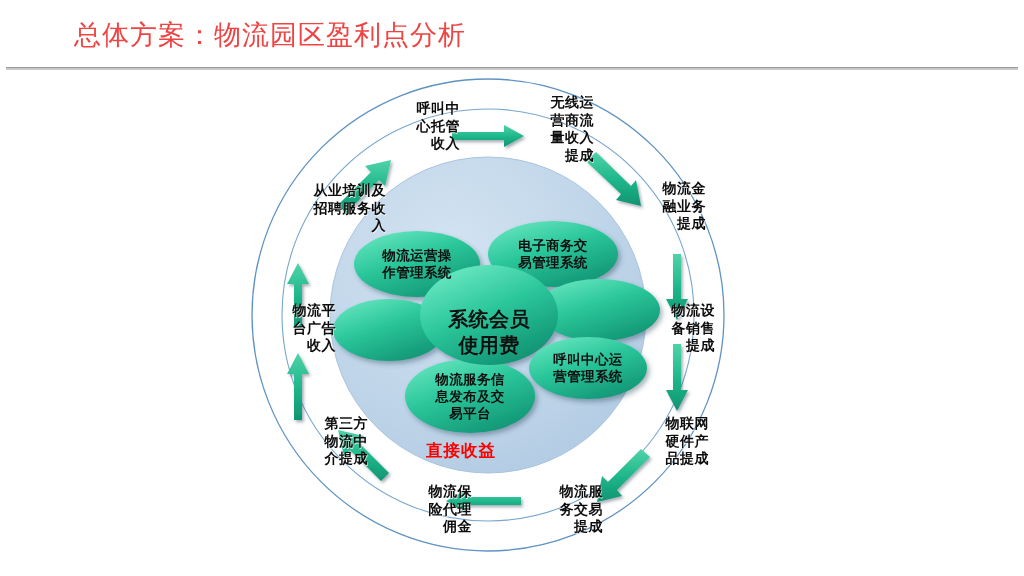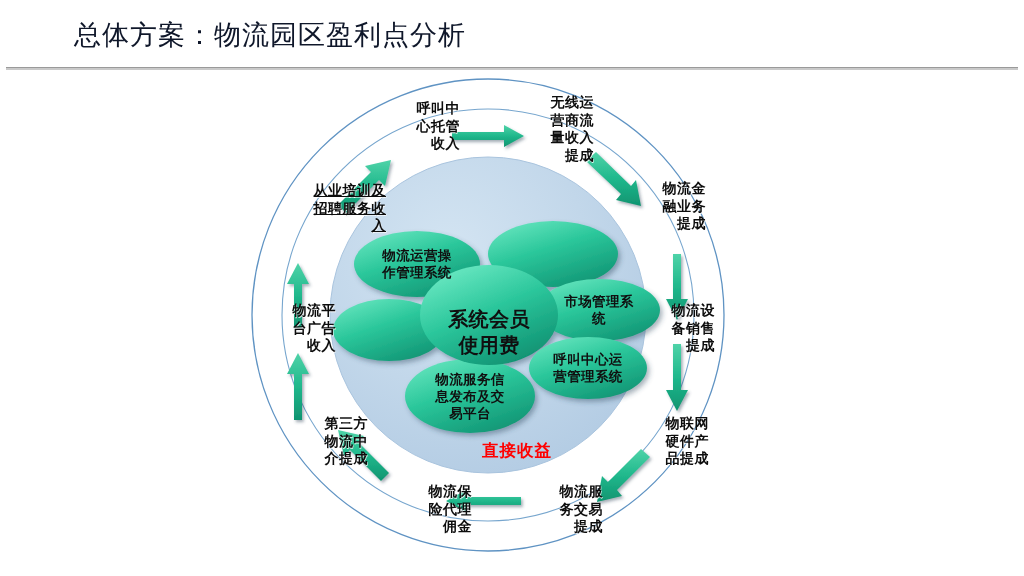--- a/index.html
+++ b/index.html
@@ -15,21 +15,21 @@
     font-family: "DejaVu Sans", "Liberation Sans", sans-serif;
   }
 
   
   #slide-title {
     position: absolute;
     left: 74px;
     top: 18px;
     font-size: 27px;
     line-height: 34px;
-    color: #0f172a;
+    color: #ef4444;
     letter-spacing: 1px;
     white-space: nowrap;
     font-family: "DejaVu Sans", "Liberation Sans", sans-serif;
   }
   #title-rule {
     position: absolute;
     left: 6px;
     top: 67px;
     width: 1012px;
     height: 3px;
@@ -86,21 +86,21 @@
     font-size: 20px;
     line-height: 26px;
   }
 
   .revenue-label {
     position: absolute;
     color: #ff0000;
     font-size: 16.5px;
     line-height: 20px;
     font-weight: 700;
-    text-align: right;
+    text-align: left;
     letter-spacing: 1px;
     pointer-events: none;
   }
 </style>
 </head>
 <body>
 
 <div id="slide-title">总体方案：物流园区盈利点分析</div>
 <div id="title-rule"></div>
 
@@ -231,30 +231,30 @@
 佣金</div>
 
   <div class="outer-label" style="left:290px; top:343px; width:78px;">第三方
 物流中
 介提成</div>
 
   <div class="outer-label" style="left:258px; top:230px; width:78px;">物流平
 台广告
 收入</div>
 
-  <div class="outer-label" style="left:278px; top:110px; width:108px;text-decoration:underline;">从业培训及
+  <div class="outer-label" style="left:278px; top:110px; width:108px;">从业培训及
 招聘服务收
 入</div>
 
   <div class="ellipse-label sat" style="left:354px; top:166px; width:126px; height:52px;">物流运营操
 作管理系统</div>
 
-
-  <div class="ellipse-label sat" style="left:538px; top:212px; width:122px; height:52px;">市场管理系
-统</div>
+  <div class="ellipse-label sat" style="left:488px; top:156px; width:130px; height:52px;">电子商务交
+易管理系统</div>
+
 
   <div class="ellipse-label sat" style="left:529px; top:270px; width:118px; height:52px;text-align:right;">呼叫中心运
 营管理系统</div>
 
   <div class="ellipse-label sat" style="left:405px; top:290px; width:130px; height:68px;">物流服务信
 息发布及交
 易平台</div>
 
 
   <div class="ellipse-label core" style="left:420px; top:217px; width:138px; height:52px;margin-top:17px;">系统会员

